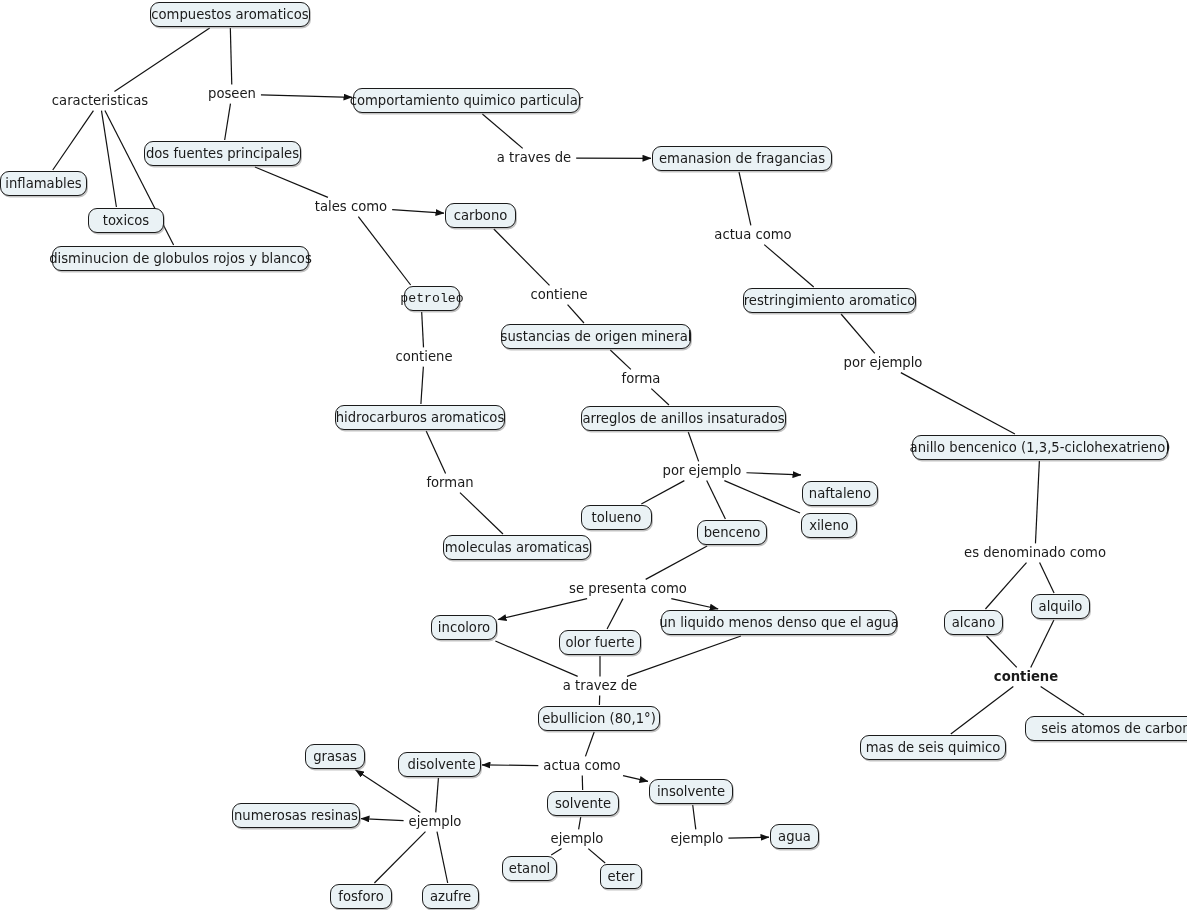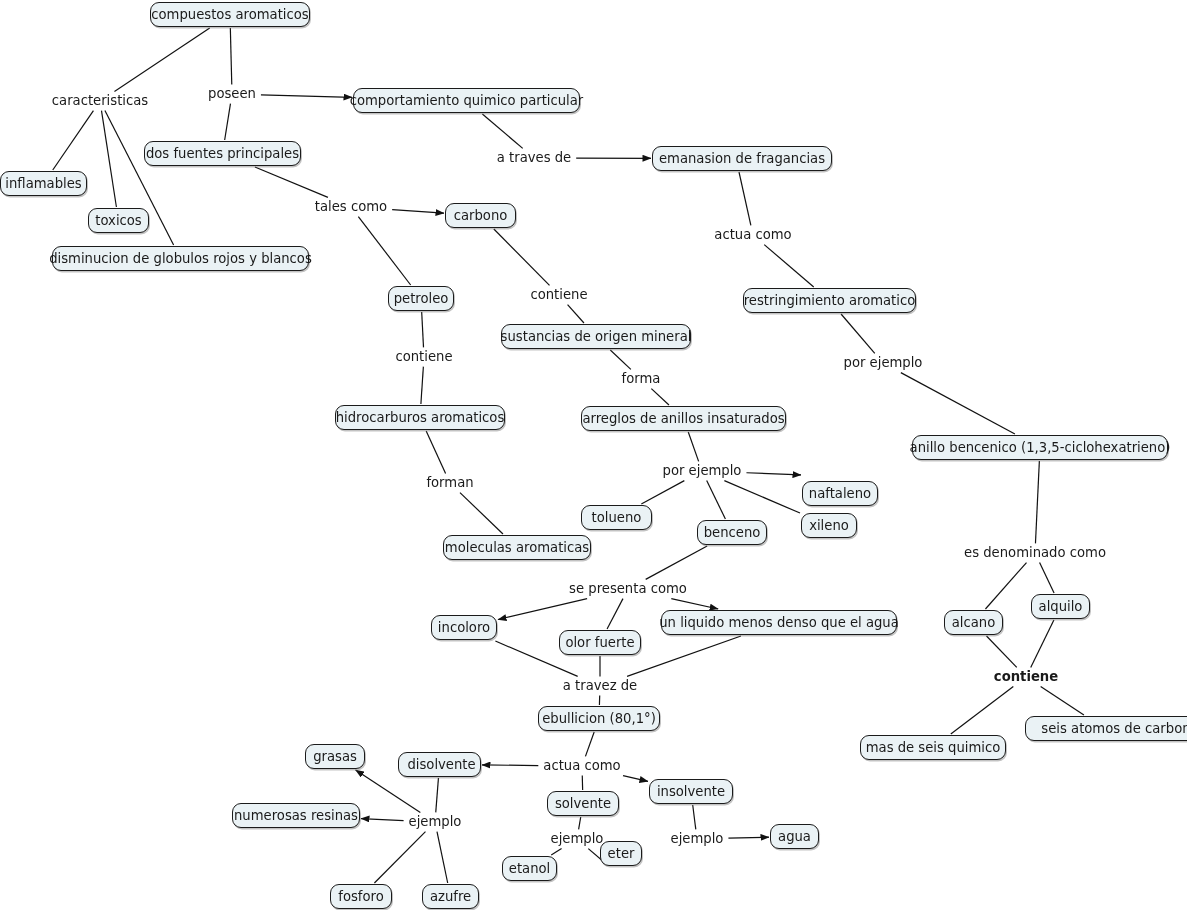--- a/index.html
+++ b/index.html
@@ -126,42 +126,42 @@
       <line x1="692.71" y1="805.00" x2="695.79" y2="829.40" stroke="#111111" stroke-width="1.2"></line>
       <line x1="728.42" y1="838.19" x2="769.00" y2="837.15" stroke="#111111" stroke-width="1.2" marker-end="url(#arrowhead)"></line>
     </svg>
   <div id="node-layer">
       <div class="node" style="left: 150px; top: 2px; width: 160px;">
         <span>compuestos aromaticos</span>
       </div>
       <div class="node" style="left: 0px; top: 171px; width: 87px;">
         <span>inflamables</span>
       </div>
-      <div class="node" style="left: 88px; top: 208px; width: 61px;">
+      <div class="node" style="left: 88px; top: 208px; width: 76px;">
         <span>toxicos</span>
       </div>
       <div class="node" style="left: 52px; top: 246px; width: 257px;">
         <span>disminucion de globulos rojos y blancos</span>
       </div>
       <div class="node" style="left: 144px; top: 141px; width: 157px;">
         <span>dos fuentes principales</span>
       </div>
       <div class="node" style="left: 353px; top: 88px; width: 227px;">
         <span>comportamiento quimico particular</span>
       </div>
       <div class="node" style="left: 652px; top: 146px; width: 180px;">
         <span>emanasion de fragancias</span>
       </div>
       <div class="node" style="left: 743px; top: 288px; width: 173px;">
         <span>restringimiento aromatico</span>
       </div>
       <div class="node" style="left: 445px; top: 203px; width: 71px;">
         <span>carbono</span>
       </div>
-      <div class="node" style="left: 388px; top: 286px; width: 66px;">
+      <div class="node" style="left: 404px; top: 286px; width: 56px; font-family: Liberation Mono, monospace;">
         <span>petroleo</span>
       </div>
       <div class="node" style="left: 501px; top: 324px; width: 190px;">
         <span>sustancias de origen mineral</span>
       </div>
       <div class="node" style="left: 335px; top: 405px; width: 170px;">
         <span>hidrocarburos aromaticos</span>
       </div>
       <div class="node" style="left: 581px; top: 406px; width: 205px;">
         <span>arreglos de anillos insaturados</span>
@@ -228,21 +228,21 @@
       </div>
       <div class="node" style="left: 330px; top: 884px; width: 62px;">
         <span>fosforo</span>
       </div>
       <div class="node" style="left: 422px; top: 884px; width: 57px;">
         <span>azufre</span>
       </div>
       <div class="node" style="left: 502px; top: 856px; width: 55px;">
         <span>etanol</span>
       </div>
-      <div class="node" style="left: 600px; top: 841px; width: 42px;">
+      <div class="node" style="left: 600px; top: 864px; width: 42px; border-radius: 7px;">
         <span>eter</span>
       </div>
     </div>
   <div id="label-layer">
       <div class="linklabel" style="left: 100px; top: 101px;">caracteristicas</div>
       <div class="linklabel" style="left: 232px; top: 94px;">poseen</div>
       <div class="linklabel" style="left: 351px; top: 207px;">tales como</div>
       <div class="linklabel" style="left: 534px; top: 158px;">a traves de</div>
       <div class="linklabel" style="left: 753px; top: 235px;">actua como</div>
       <div class="linklabel" style="left: 559px; top: 295px;">contiene</div>

